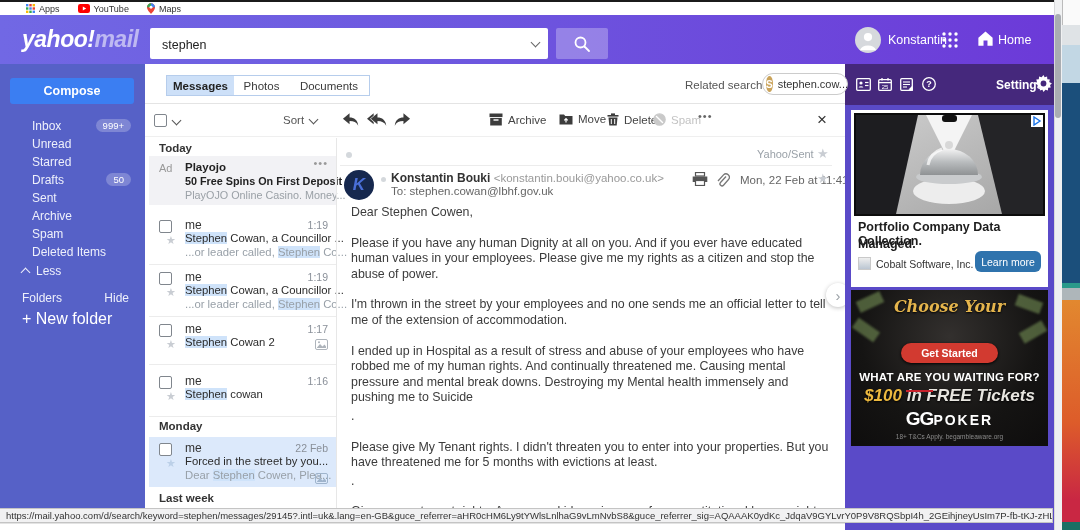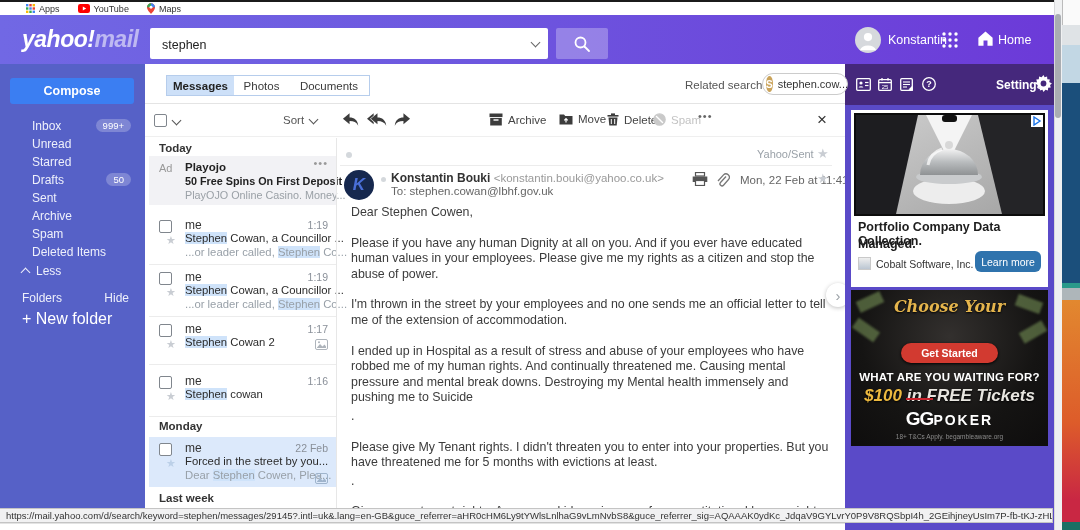--- a/index.html
+++ b/index.html
@@ -131,21 +131,21 @@
              display:flex;align-items:center;justify-content:center;cursor:pointer;}
   .adcard2{left:6px;top:185px;width:197px;height:156px;background:radial-gradient(circle at 50% 30%,#33302e 0%,#151413 60%,#0e0d0d 100%);overflow:hidden;text-align:center;}
   .gg-tag{left:0;top:7px;width:197px;font-family:"DejaVu Serif",serif;font-style:italic;font-weight:bold;font-size:16px;color:#e5b54d;text-shadow:0 1px 2px #000;}
   .gg-head{left:0;top:26px;width:197px;font-weight:800;font-size:20.5px;letter-spacing:-.5px;color:#f0cd6a;text-shadow:0 1px 1px #7a5a12,0 2px 3px #000;}
   .gg-btn{left:50px;top:53px;width:97px;height:20px;background:#d23a30;border-radius:10px;color:#fff;font-size:10.5px;font-weight:bold;
           display:flex;align-items:center;justify-content:center;cursor:pointer;box-shadow:0 1px 3px #000;}
   .gg-sub1{left:0;top:81px;width:197px;color:#fff;font-weight:bold;font-size:11.5px;letter-spacing:.2px;}
   .gg-amount{left:0;top:96px;width:197px;font-style:italic;font-weight:bold;font-size:17px;color:#e8e6e0;text-shadow:0 1px 2px #000;}
   .gg-amount .gold{color:#edb93f;}
   .gg-logo{left:0;top:118px;width:197px;color:#fff;font-weight:800;}
-  .gg-logo .gg{font-size:19px;letter-spacing:-1px;border-top:2px solid #c8222c;padding-top:8px;}
+  .gg-logo .gg{font-size:19px;letter-spacing:-1px;border-top:2px solid #c8222c;padding-top:16px;}
   .gg-logo .poker{font-size:14px;letter-spacing:2px;font-weight:600;}
   .gg-disc{left:0;top:143px;width:197px;font-size:6.5px;color:#8a8a8a;}
   .bill{position:absolute;width:26px;height:12px;background:#7c9a5a;opacity:.55;filter:blur(1px);}
 
   
   .scrollbar{left:1054px;top:0;width:8px;height:530px;background:#f0f1f2;border-left:1px solid #d8d9da;box-sizing:border-box;}
   .thumb{left:1055px;top:14px;width:6px;height:104px;background:#a9adb2;border-radius:3px;}
   .sl1{left:1062px;top:0;width:18px;height:25px;background:#fafafa;border-left:1px solid #bbb;box-sizing:border-box;}
   .sl2{left:1062px;top:25px;width:18px;height:20px;background:#dfe3e6;}
   .sl3{left:1062px;top:45px;width:18px;height:38px;background:#c2d7e4;}

